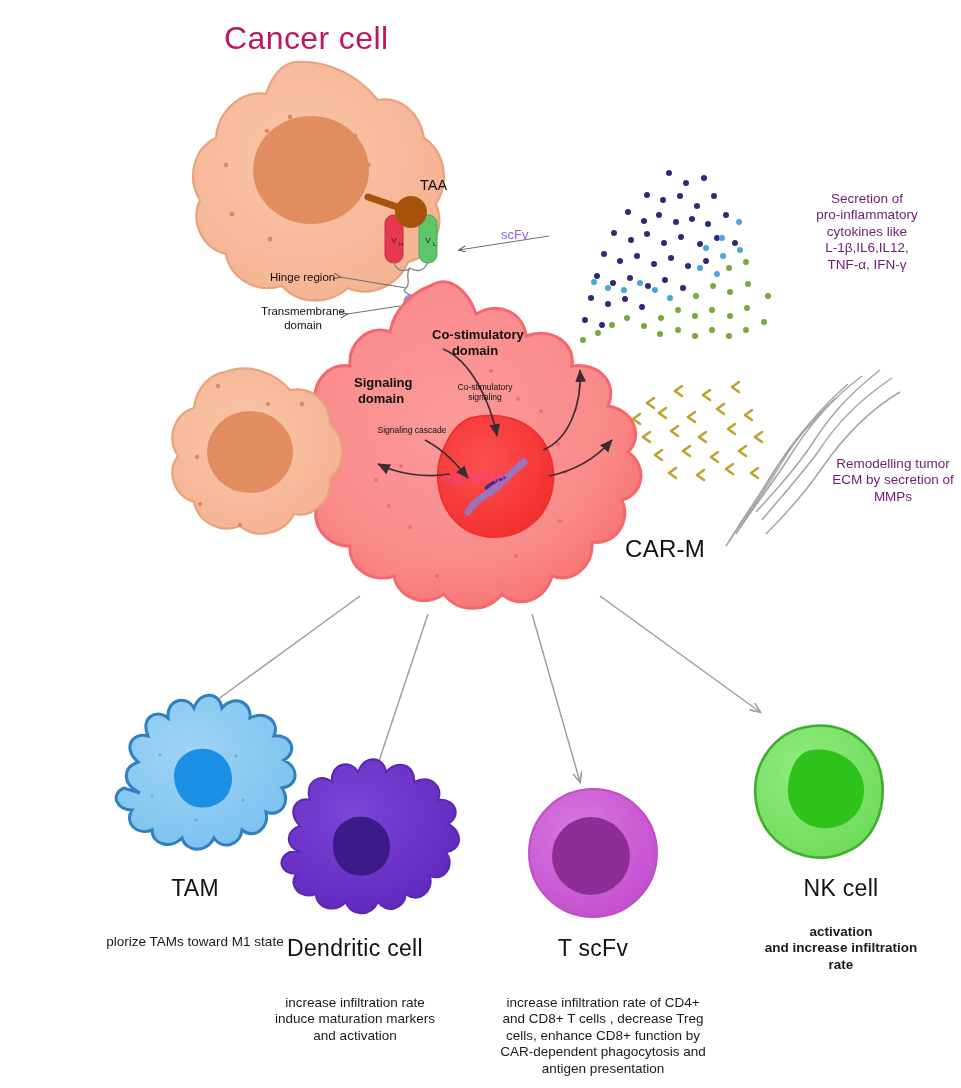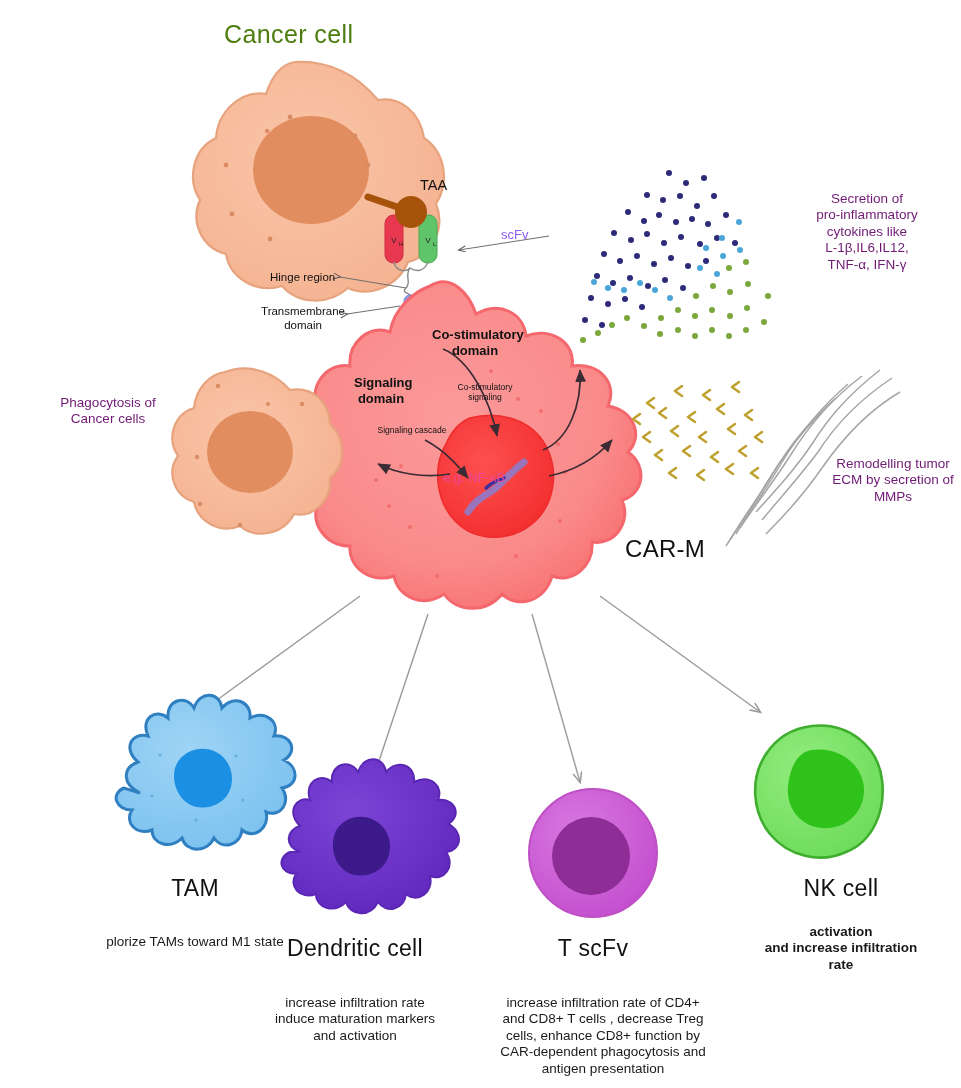--- a/index.html
+++ b/index.html
@@ -5,21 +5,21 @@
 <style>
   html,body{margin:0;padding:0;background:#ffffff;}
   body{
     font-family:"Liberation Sans","DejaVu Sans",sans-serif;
     width:961px;height:1088px;position:relative;overflow:hidden;
     color:#111;
   }
   #stage{position:absolute;left:0;top:0;width:961px;height:1088px;}
   svg#scene{position:absolute;left:0;top:0;width:961px;height:1088px;}
   .lbl{position:absolute;white-space:pre;line-height:1.22;}
-  .t-title{font-size:25px;color:#4d7c0f;letter-spacing:.4px;}
+  .t-title{font-size:32px;color:#be185d;letter-spacing:.4px;}
   .t-carm{font-size:24px;color:#111;letter-spacing:.3px;}
   .t-cellname{font-size:23px;color:#111;letter-spacing:.3px;}
   .t-body{font-size:13.5px;color:#1a1a1a;text-align:center;}
   .t-side{font-size:13.5px;color:#701a75;text-align:center;}
   .t-anno{font-size:11.5px;color:#111;}
   .t-dom{font-size:13px;color:#111;font-weight:600;text-align:center;}
   .t-small{font-size:8.5px;color:#111;text-align:center;}
   .t-nfkb{font-size:13px;color:#ec4899;}
   .t-taa{font-size:14.5px;color:#111;}
   .t-scfv{font-size:13px;color:#8b5cf6;}
@@ -371,22 +371,20 @@
 
 <div class="lbl t-small" style="left:451px;top:382px;width:68px;">Co-stimulatory
 signaling</div>
 
 <div class="lbl t-small" style="left:372px;top:425px;width:80px;">Signaling cascade</div>
 
 <div class="lbl t-nfkb" style="left:443px;top:470px;">e.g. NF-κB</div>
 
 <div class="lbl t-carm" style="left:625px;top:534px;">CAR-M</div>
 
-<div class="lbl t-side" style="left:28px;top:395px;width:160px;">Phagocytosis of
-Cancer cells</div>
 
 <div class="lbl t-side" style="left:782px;top:191px;width:170px;">Secretion of
 pro-inflammatory
 cytokines like
 L-1β,IL6,IL12,
 TNF-α, IFN-γ</div>
 
 <div class="lbl t-side" style="left:818px;top:456px;width:150px;">Remodelling tumor
 ECM by secretion of
 MMPs</div>

